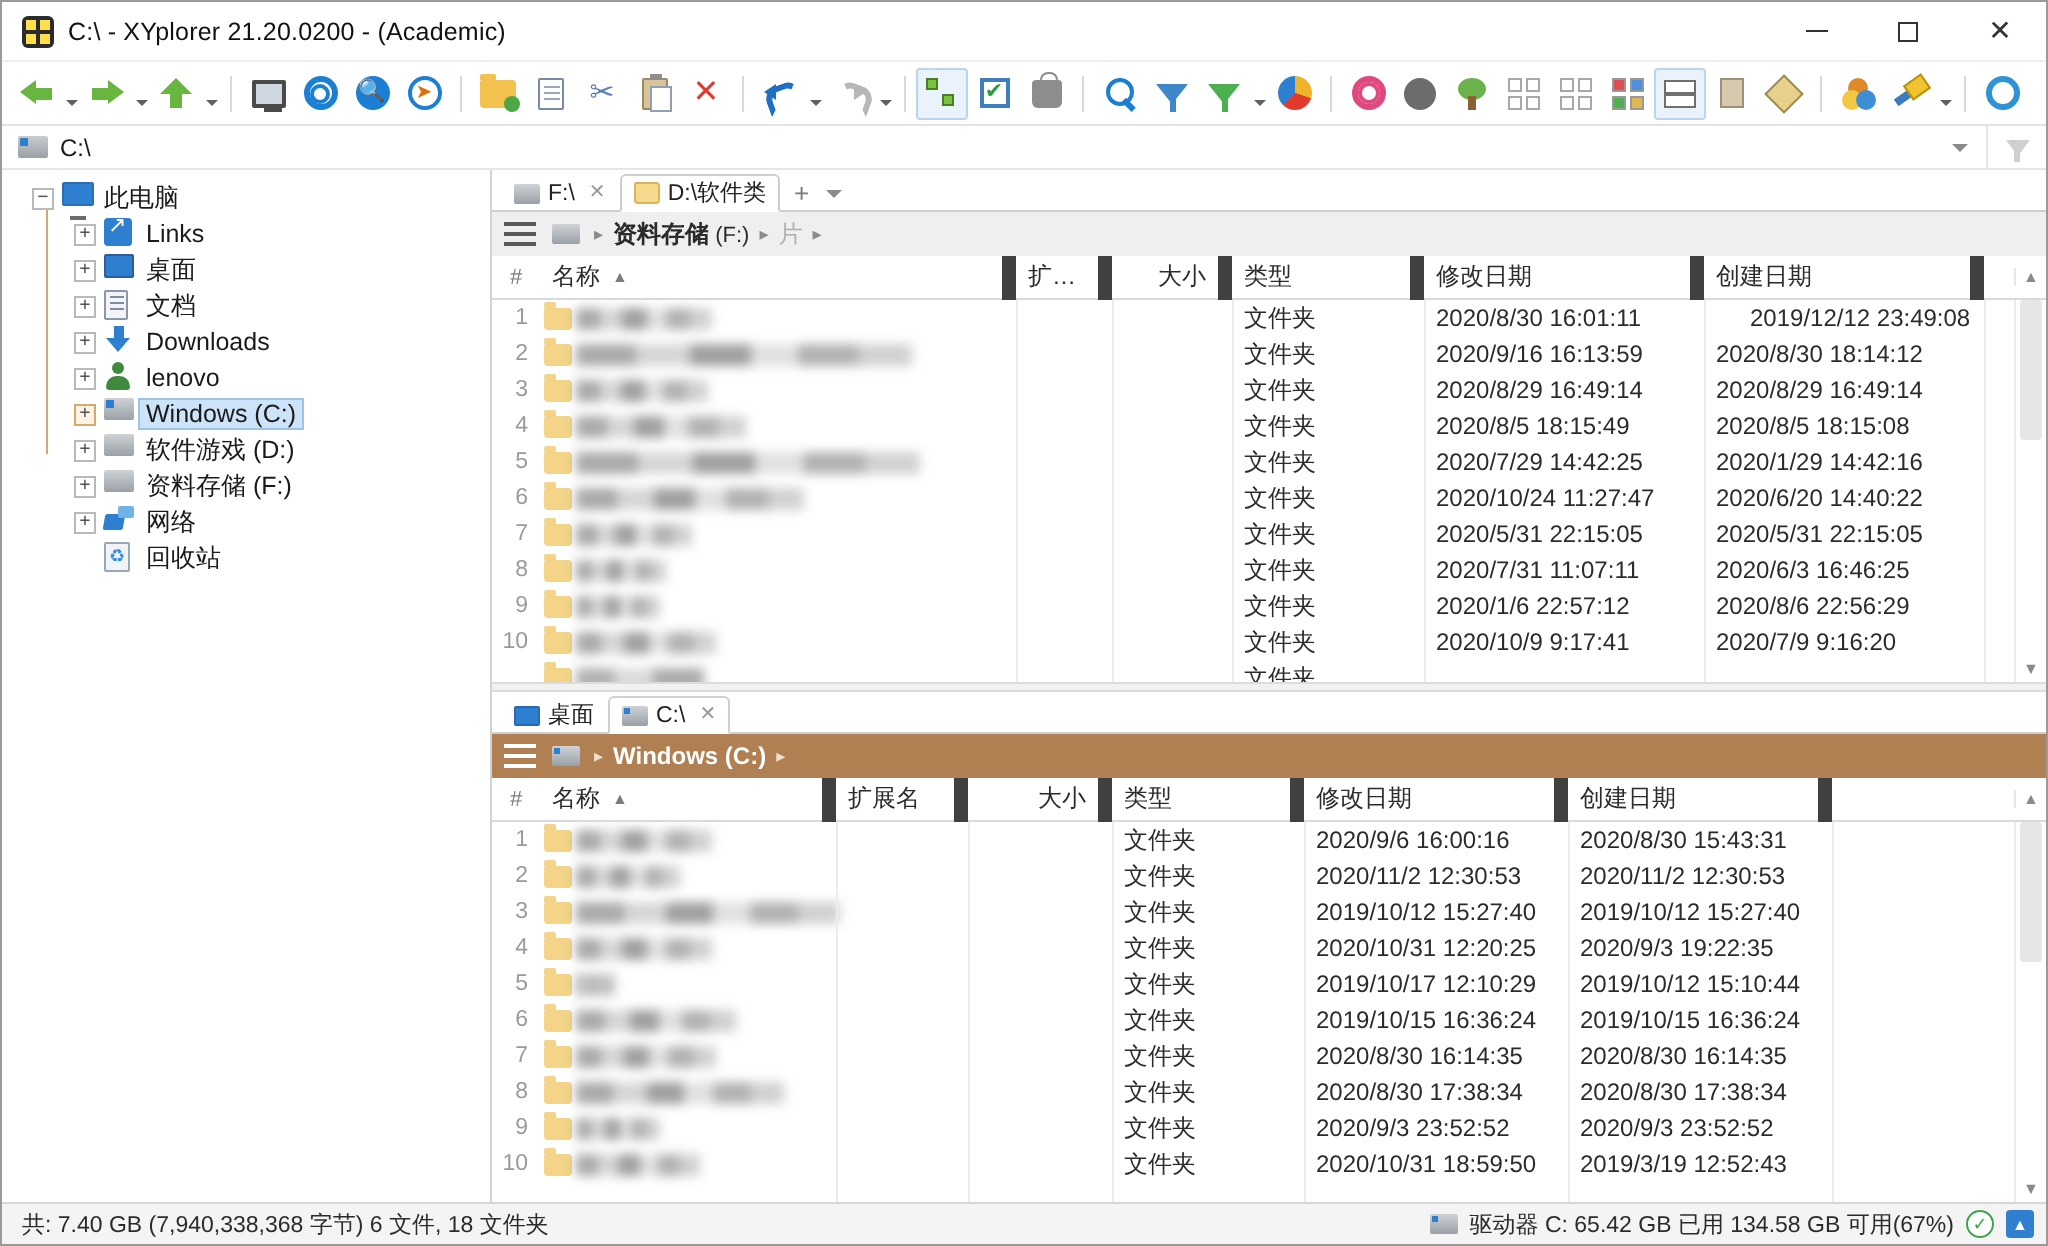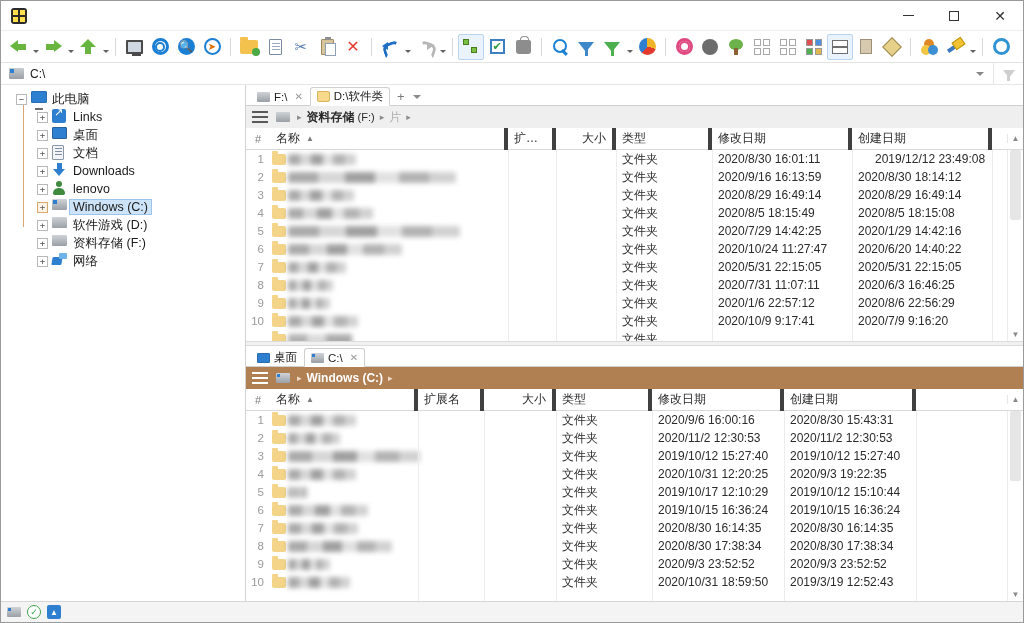--- a/index.html
+++ b/index.html
@@ -273,21 +273,21 @@
   .crumbbar.active .sep{ color:#f0dfcd; }
   .crumb{ font-size:12px; font-weight:bold; }
   .crumb .sm{ font-weight:normal; font-size:11px; }
   .crumb.dim{ color:#b0b0b0; font-weight:normal; }
 
   
   .lhead{ height:22px; display:flex; align-items:center; background:#fff;
           border-bottom:1px solid #d9d9d9; flex:none; font-size:12px; color:#2b2b2b;
           position:relative; }
   .lh{ height:22px; display:flex; align-items:center; padding:0 6px;
-       border-right:4px solid #404040; white-space:nowrap; overflow:hidden; }
+       border-right:7px solid #404040; white-space:nowrap; overflow:hidden; }
   .lh.num{ width:24px; justify-content:center; padding:0; color:#7b7b7b; font-size:11px;
            border-right:none; }
   .lh.r{ justify-content:flex-end; }
   .sortcar{ margin-left:6px; font-size:8px; color:#7b7b7b; }
   .scrollhdr{ width:16px; display:flex;align-items:center;justify-content:center;
               font-size:8px;color:#8a8a8a; border-left:1px solid #e6e6e6; }
 
   
   .rows{ flex:1; overflow:hidden; position:relative; background:#fff; display:flex; }
   .rows-main{ flex:1; min-width:0; }
@@ -334,20 +334,21 @@
 </head>
 <body>
 
 <div class="app">
 
   <div class="titlebar">
     <div class="title-ico">
         <i></i>
         <u></u>
       </div>
+    <div class="title-text">C:\ - XYplorer 21.20.0200 - (Academic)</div>
     <div class="winbtns">
       <div class="winbtn">
           <div class="glyph-min"></div>
         </div>
       <div class="winbtn">
           <div class="glyph-max"></div>
         </div>
       <div class="winbtn close">
           <div class="glyph-cls">✕</div>
         </div>
@@ -618,20 +619,27 @@
       </div>
 
       <div class="tnode" style="padding-left:36px">
         <div class="tog">+</div>
         <div class="tico">
             <div class="ti-net"></div>
           </div>
         <div class="tlbl">网络</div>
       </div>
 
+      <div class="tnode" style="padding-left:36px">
+        <div class="tog none"></div>
+        <div class="tico">
+            <div class="ti-bin"></div>
+          </div>
+        <div class="tlbl">回收站</div>
+      </div>
     </div>
 
     <div class="rightpane">
 
       <div class="pane top">
 
         <div class="tabstrip">
           <div class="tab">
             <div class="tico-sm tico-drv"></div>
             <span>F:\</span>
@@ -1039,20 +1047,22 @@
             <div class="vline" style="left: 310px;"></div>
             <div class="vline" style="left: 406px;"></div>
             <div class="vline" style="left: 538px;"></div>
             <div class="vline" style="left: 670px;"></div>
           </div>
       </div>
     </div>
   </div>
 
   <div class="statusbar">
+    <div class="sb-seg sb-grow">共: 7.40 GB (7,940,338,368 字节)  6 文件, 18 文件夹</div>
     <div class="sb-right">
       <div class="sb-drv"></div>
+      <span>驱动器 C: 65.42 GB 已用  134.58 GB 可用(67%)</span>
       <div class="sb-ok">✓</div>
       <div class="sb-up">▲</div>
     </div>
   </div>
 
 </div>
 
 </body></html>

